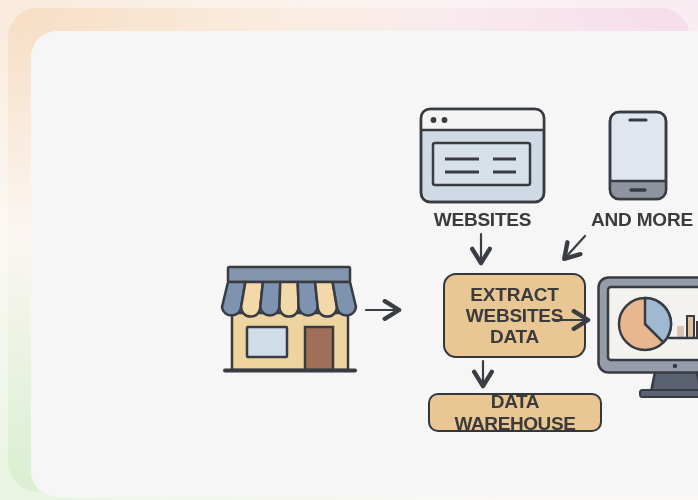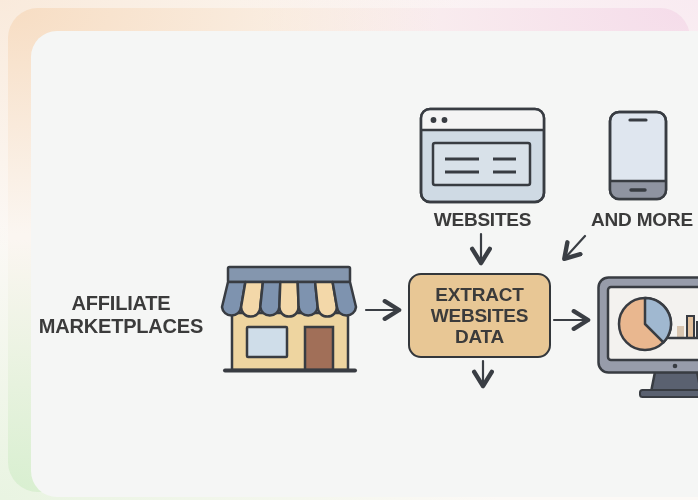--- a/index.html
+++ b/index.html
@@ -27,21 +27,21 @@
   }
   .abs{position:absolute;}
   .label{
     color:#3b3b3b;font-weight:700;letter-spacing:-0.2px;
     text-align:center;line-height:1.15;
   }
   .node-box{
     position:absolute;background:#e8c795;border:2.5px solid #33373b;
     box-sizing:border-box;display:flex;flex-direction:column;
     align-items:center;justify-content:center;
-    color:#3b3b3b;font-weight:700;text-align:center;
+    color:#3b3b3b;font-weight:700;text-align:center;margin-left:35px;
   }
   .etl-box{left:408px;top:273px;width:143px;height:85px;border-radius:13px;
     font-size:19px;line-height:21px;letter-spacing:-0.2px;}
   .dw-box{left:393px;top:393px;width:174px;height:39px;border-radius:10px;
     font-size:19px;letter-spacing:-0.4px;}
   .lbl-websites{left:420px;top:209px;width:125px;font-size:19px;}
   .lbl-andmore{left:584px;top:209px;width:116px;font-size:19px;}
   .lbl-affiliate{left:33px;top:292px;width:176px;font-size:20px;line-height:23px;}
   svg{display:block;}
 </style>
@@ -109,31 +109,30 @@
       <rect x="80" y="50" width="7" height="12" fill="#d9c6b0"></rect>
       <rect x="90" y="40" width="7" height="22" fill="#e2c09c" stroke="#383c42" stroke-width="2"></rect>
       <rect x="100" y="46" width="7" height="16" fill="#d9c6b0" stroke="#383c42" stroke-width="2"></rect>
       <line x1="72" y1="62" x2="112" y2="62" stroke="#383c42" stroke-width="2.5" stroke-linecap="round"></line>
       <circle cx="78" cy="90" r="2.3" fill="#383c42"></circle>
     </svg>
   </span>
 
   <div class="abs label lbl-websites" style="left:389px;top:178px;position:absolute;">WEBSITES</div>
   <div class="abs label lbl-andmore" style="left:553px;top:178px;position:absolute;">AND MORE</div>
-  <div class="abs label lbl-affiliate" style="left:2px;top:261px;position:absolute;">
-    <div>AFFILIATE</div>
-    <div>MARKETPLACES</div>
-  </div>
 
   <div class="node-box etl-box" style="left:377px;top:242px;">
     <span>EXTRACT</span>
     <span>WEBSITES</span>
     <span>DATA</span>
   </div>
 
+  <div class="node-box dw-box" style="left:362px;top:362px;">
+    <span>DATA WAREHOUSE</span>
+  </div>
 </div>
 
 <svg class="abs" style="left:0;top:0;" width="698" height="500" viewBox="0 0 698 500">
   <defs>
     <marker id="ah" markerWidth="11" markerHeight="11" refX="7.5" refY="5" orient="auto">
       <path d="M1.5,1 L8,5 L1.5,9" fill="none" stroke="#3a3e44" stroke-width="2" stroke-linecap="round" stroke-linejoin="round"></path>
     </marker>
   </defs>
   <g stroke="#3a3e44" stroke-width="2.2" stroke-linecap="round" fill="none">
     <line x1="481" y1="234" x2="481" y2="262" marker-end="url(#ah)"></line>

